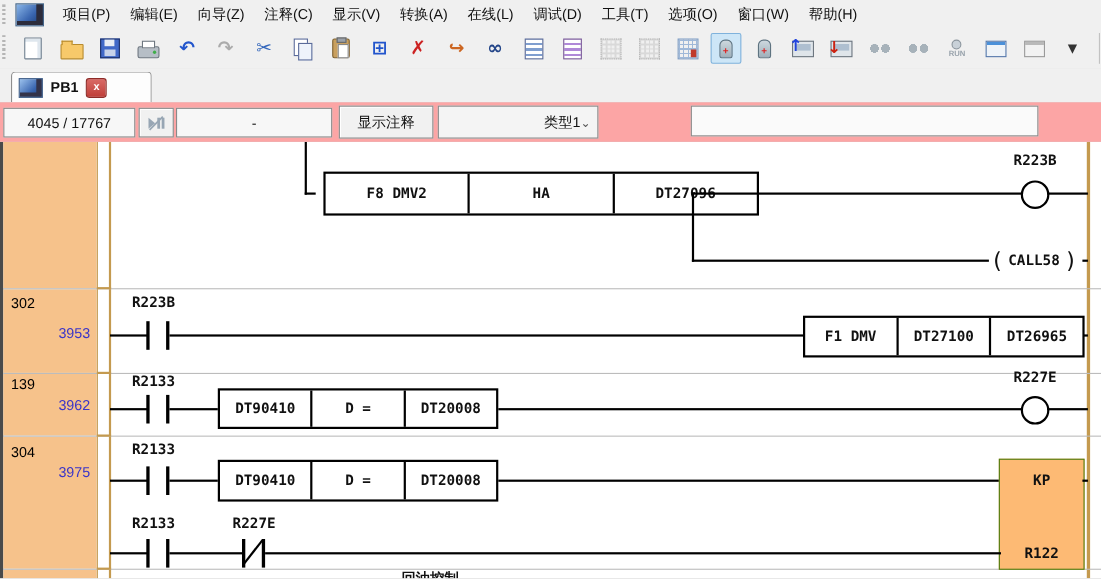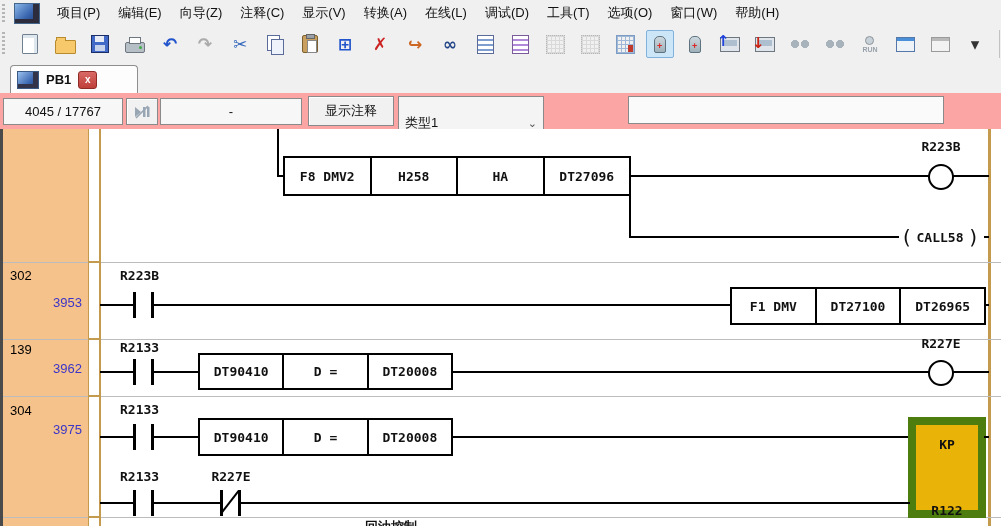--- a/index.html
+++ b/index.html
@@ -61,21 +61,21 @@
            display:flex;align-items:center;gap:7px;padding:0 8px 0 6px}
   .tabicon{width:20px;height:16px;border:1px solid #3a5a86;background:linear-gradient(135deg,#9cc2ee 0%,#3a66b0 60%,#1a3c7a 100%);box-shadow:inset -5px -4px 0 #33334a}
   #tab-pb1 .tlabel{font-weight:bold}
   .tclose{width:17px;height:16px;border-radius:3px;background:linear-gradient(#d96a66,#bf3f39);border:1px solid #8e2b27;
           color:#fff;font:bold 10px "Liberation Sans",sans-serif;display:flex;align-items:center;justify-content:center}
 
   
   #statusband{position:absolute;left:0;top:93px;width:1001px;height:36px;background:#fca5a5;border-bottom:2px solid #9aa0a6}
   .sunken{position:absolute;background:#f7f7f7;border:1px solid #8a8a8a;display:flex;align-items:center;justify-content:center}
   .btnraised{position:absolute;background:#f1f1f1;border:1px solid #8a8a8a;box-shadow:inset 1px 1px 0 #fff;display:flex;align-items:center;justify-content:center;cursor:default}
-  #type-select{justify-content:space-between;padding:12px 6px;background:#f4f4f4}
+  #type-select{justify-content:flex-end;padding:0 6px;background:#f4f4f4}
   #type-select .chev{color:#555;font-size:11px}
   #io-input{position:absolute;background:#fafafa;border:1px solid #8a8a8a;outline:none;font:13px "Liberation Sans",sans-serif;padding:0 4px}
 
   
   #ladder{position:absolute;left:0;top:129px;width:1001px;height:397px;background:#fff;overflow:hidden}
   .ledge{position:absolute;left:0;top:0;width:3px;height:397px;background:#4a4a4a}
   .grow{position:absolute;left:3px;width:85px;background:#f6c28b}
   .strip{position:absolute;left:88px;top:0;width:10px;height:397px;background:#fff;border-left:1px solid #c49a4f;border-right:2px solid #c49a4f}
   .rail{position:absolute;left:988px;top:0;width:3px;height:397px;background:#c49a4f}
   .sep{position:absolute;left:3px;width:998px;height:1px;background:#bcbcbc}
@@ -87,21 +87,21 @@
   .lbl{position:absolute;font:bold 13px "DejaVu Sans Mono",monospace;white-space:nowrap;line-height:1.1}
   .ctr{text-align:center}
   .blk{position:absolute;display:flex;background:#fff;border:2px solid #000;box-sizing:border-box}
   .cell{flex:1;display:flex;align-items:center;justify-content:center;border-left:2px solid #000;font:bold 13px "DejaVu Sans Mono",monospace;white-space:nowrap}
   .cell:first-child{border-left:none}
   .coil{position:absolute;width:22px;height:22px;border:2px solid #000;border-radius:50%;background:#fff}
   .callc{position:absolute;display:flex;align-items:center;justify-content:center;gap:4px;font:bold 13px "DejaVu Sans Mono",monospace}
   .callc .par{font:normal 20px "DejaVu Sans Mono",monospace;line-height:1}
   .rnum{position:absolute;left:10px;font:13px "Liberation Sans",sans-serif;color:#000}
   .rstep{position:absolute;left:6px;width:76px;text-align:right;font:13px "Liberation Sans",sans-serif;color:#3b35c8}
-  .kpbox{position:absolute;background:#eab308;border:8px solid #4d7c0f;box-sizing:border-box}
+  .kpbox{position:absolute;background:#fdba74;border:1px solid #4d7c0f;box-sizing:border-box}
   .kpbox span{position:absolute;left:0;width:100%;text-align:center;font:bold 13px "DejaVu Sans Mono",monospace}
 </style>
 </head>
 <body>
 
 <div id="app">
 
   <div id="menubar">
     <div class="grip"></div>
     <div class="appicon"></div>
@@ -253,23 +253,22 @@
     <div class="sep" style="top:210px"></div>
     <div class="sep" style="top:267px"></div>
     <div class="sep" style="top:388px"></div>
     <div class="tick" style="top:132px"></div>
     <div class="tick" style="top:209px"></div>
     <div class="tick" style="top:266px"></div>
     <div class="tick" style="top:387px"></div>
 
     <div class="wv" style="left:277px;top:0;height:48px"></div>
     <div class="wh" style="left:277px;top:46px;width:10px"></div>
-    <div class="blk" style="left:283px;top:27px;width:348px;height:40px">
+    <div class="blk" style="left:294px;top:27px;width:396px;height:40px">
       <div class="cell">F8 DMV2</div>
-      <div class="cell">H258</div>
       <div class="cell">HA</div>
       <div class="cell">DT27096</div>
     </div>
     <div class="wh" style="left:629px;top:46px;width:300px"></div>
     <div class="lbl ctr" style="left:905px;top:11px;width:72px">R223B</div>
     <div class="coil" style="left:928px;top:35px"></div>
     <div class="wh" style="left:952px;top:46px;width:37px"></div>
     <div class="wv" style="left:629px;top:46px;height:63px"></div>
     <div class="wh" style="left:629px;top:107px;width:270px"></div>
     <div class="callc" style="left:894px;top:96px;width:92px;height:24px">

